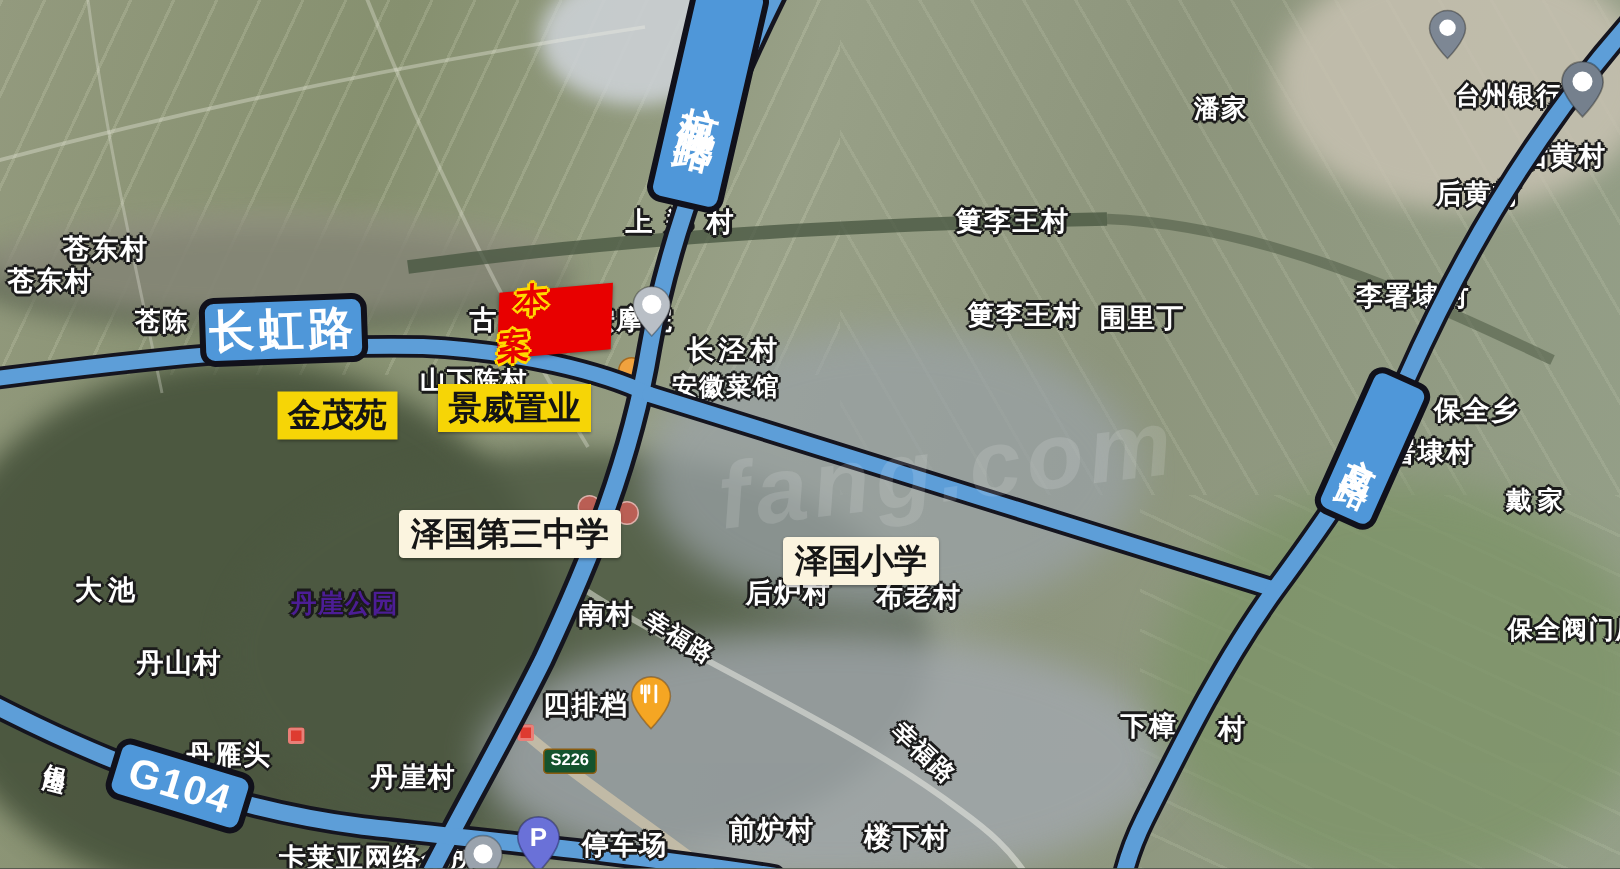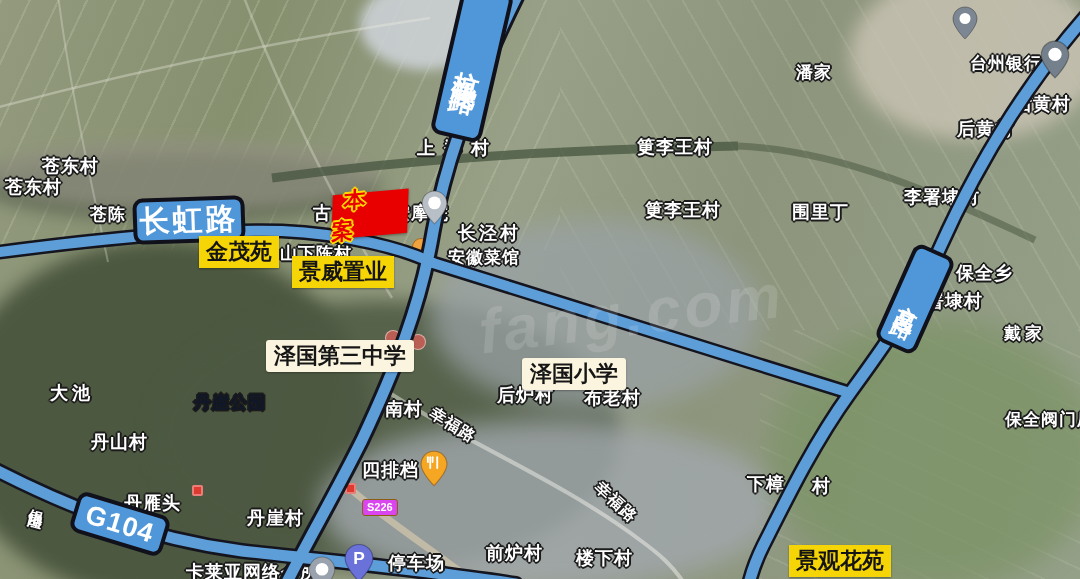--- a/index.html
+++ b/index.html
@@ -7,40 +7,40 @@
          background:#8e9680;font-family:"Liberation Sans","DejaVu Sans",sans-serif;}
   .layer{position:absolute;inset:0;}
   
   .blob{position:absolute;border-radius:50%;filter:blur(9px);}
   .tex{position:absolute;opacity:.5;}
   
   .vl{position:absolute;white-space:nowrap;font-weight:700;color:#fff;font-size:18px;letter-spacing:1px;
       text-shadow:-2px 0 #1b1b1b,2px 0 #1b1b1b,0 -2px #1b1b1b,0 2px #1b1b1b,
                   -1px -1px #1b1b1b,1px -1px #1b1b1b,-1px 1px #1b1b1b,1px 1px #1b1b1b;}
   .vl.s{font-size:17px;}
-  .vl.green{color:#0f172a;}
+  .vl.green{color:#4c1d95;}
   
   .plate{position:absolute;background:#4f97d9;border:4px solid #11111b;border-radius:10px;
          color:#fff;font-weight:700;display:flex;align-items:center;justify-content:center;}
   .plate.v span{writing-mode:vertical-rl;text-orientation:upright;letter-spacing:6px;}
   
   .ylabel{position:absolute;background:#f6d506;color:#141414;font-weight:700;font-size:22px;
           padding:2px 7px;line-height:1.25;white-space:nowrap;box-shadow:0 1px 2px rgba(0,0,0,.35);}
   
   .wlabel{position:absolute;background:#fbf4df;color:#161616;font-weight:700;font-size:22px;
           padding:2px 8px;border-radius:3px;line-height:1.25;white-space:nowrap;box-shadow:0 1px 2px rgba(0,0,0,.3);}
   
   .site{position:absolute;left:332px;top:192px;width:76px;height:44px;background:#e80000;
         transform:rotate(-5deg) skewX(-7deg);display:flex;align-items:center;justify-content:center;
         box-shadow:0 1px 3px rgba(0,0,0,.4);}
   .site span{font-size:22px;font-weight:800;color:#e80000;letter-spacing:11px;text-indent:11px;
         text-shadow:-2px 0 #ffd900,2px 0 #ffd900,0 -2px #ffd900,0 2px #ffd900,
                     -1px -1px #ffd900,1px -1px #ffd900,-1px 1px #ffd900,1px 1px #ffd900;}
   
-  .shield{position:absolute;background:#d946ef;border:1.5px solid #8a5c10;border-radius:3px;
+  .shield{position:absolute;background:#14532d;border:1.5px solid #8a5c10;border-radius:3px;
           color:#fff;font-weight:700;font-size:11px;line-height:15px;padding:0 4px;}
   .pin{position:absolute;}
   .dotpoi{position:absolute;border-radius:50%;}
   .sqpoi{position:absolute;width:11px;height:11px;border-radius:2px;background:#de3b30;box-shadow:inset 0 0 0 2px rgba(255,255,255,.35);}
   .wm{position:absolute;left:478px;top:278px;font-size:62px;font-weight:700;font-style:italic;
       color:rgba(255,255,255,.13);transform:rotate(-7deg);letter-spacing:4px;}
 </style>
 </head>
 <body>
 
@@ -78,21 +78,21 @@
     <div class="vl" style="left:5px;top:175px;">苍东村</div>
     <div class="vl s" style="left:90px;top:203px;">苍陈</div>
     <div class="vl" style="left:417px;top:136px;letter-spacing:9px;">上郑村</div>
     <div class="vl" style="left:313px;top:201px;">古</div>
     <div class="vl" style="left:392px;top:201px;">按摩院</div>
     <div class="vl s" style="left:280px;top:242px;">山下陈村</div>
     <div class="vl" style="left:458px;top:221px;letter-spacing:3px;">长泾村</div>
     <div class="vl s" style="left:448px;top:246px;">安徽菜馆</div>
     <div class="vl" style="left:637px;top:135px;">筻李王村</div>
     <div class="vl" style="left:645px;top:198px;">筻李王村</div>
-    <div class="vl" style="left:792px;top:200px;">围里丁</div>
+    <div class="vl" style="left:733px;top:200px;">围里丁</div>
     <div class="vl s" style="left:796px;top:61px;">潘家</div>
     <div class="vl s" style="left:970px;top:52px;">台州银行</div>
     <div class="vl" style="left:1014px;top:92px;">后黄村</div>
     <div class="vl" style="left:957px;top:117px;">后黄村</div>
     <div class="vl" style="left:904px;top:185px;">李署埭村</div>
     <div class="vl" style="left:956px;top:261px;">保全乡</div>
     <div class="vl" style="left:926px;top:289px;">署埭村</div>
     <div class="vl s" style="left:1004px;top:322px;letter-spacing:4px;">戴家</div>
     <div class="vl s" style="left:1005px;top:408px;">保全阀门厂</div>
     <div class="vl" style="left:747px;top:472px;">下樟</div>
@@ -148,28 +148,25 @@
   <div class="plate v" style="left:893px;top:246px;width:36px;height:98px;font-size:22px;transform:rotate(24deg);">
     <span>文昌路</span>
   </div>
   <div class="plate" style="left:72px;top:503px;width:88px;height:34px;font-size:27px;letter-spacing:1px;transform:rotate(17deg);">
     <span>G104</span>
   </div>
   <div class="shield" style="left:362px;top:499px;">
     <span>S226</span>
   </div>
 
-  <div class="ylabel" style="left:185px;top:236px;margin-left:14px;">
+  <div class="ylabel" style="left:185px;top:261px;">
     <span>金茂苑</span>
   </div>
   <div class="ylabel" style="left:292px;top:256px;">
     <span>景威置业</span>
-  </div>
-  <div class="ylabel" style="left:789px;top:545px;">
-    <span>景观花苑</span>
   </div>
 
   <div class="wlabel" style="left:522px;top:358px;">
     <span>泽国小学</span>
   </div>
   <div class="wlabel" style="left:266px;top:340px;">
     <span>泽国第三中学</span>
   </div>
 
   <div class="site">

